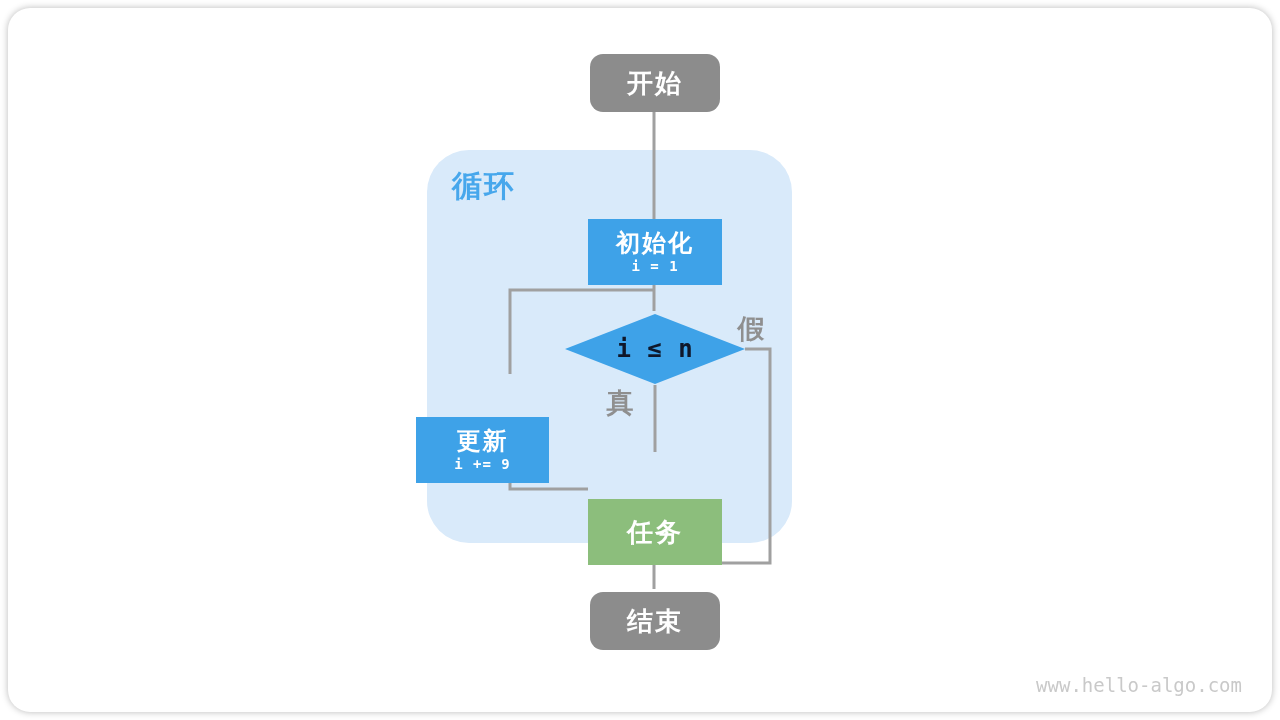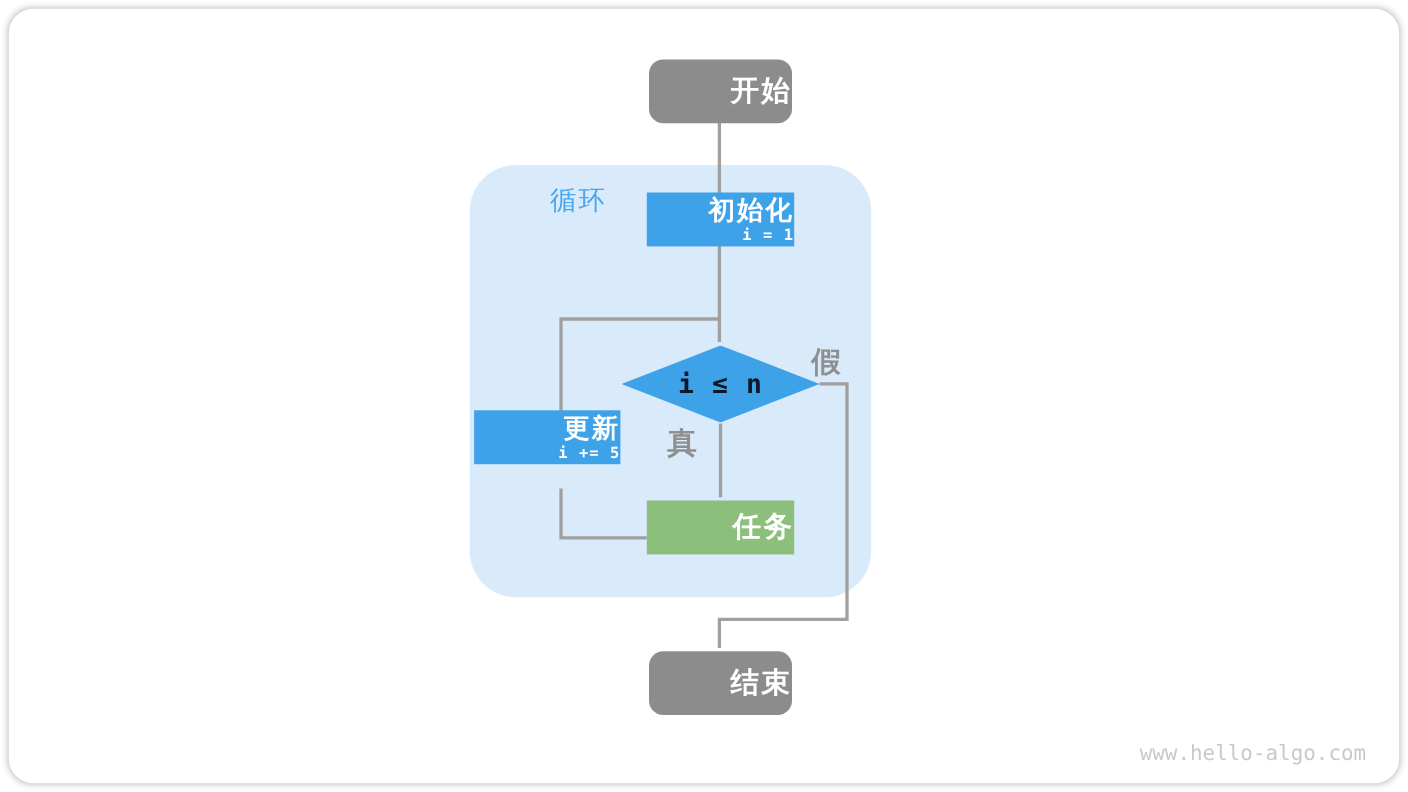--- a/index.html
+++ b/index.html
@@ -15,39 +15,39 @@
   }
   .stage{position:absolute;left:-8px;top:-8px;width:1280px;height:720px;}
   .panel{
     position:absolute;left:427px;top:150px;width:365px;height:393px;
     background:var(--panel-blue,#D9EAFA);
     border-radius:42px;
   }
   .panel-label{
     position:absolute;left:452px;top:166px;
     color:var(--label-blue,#47A7EC);
-    font-size:24px;font-weight:normal;letter-spacing:2px;margin-left:48px;
+    font-size:30px;font-weight:bold;letter-spacing:2px;
   }
   svg.wires{position:absolute;left:0;top:0;width:1280px;height:720px;}
   svg.wires path{stroke:var(--line-gray,#A0A0A0);stroke-width:3;fill:none;}
   .arrowhead{fill:var(--line-gray,#A0A0A0);}
   .node{
     position:absolute;display:flex;flex-direction:column;
-    align-items:flex-end;justify-content:center;
+    align-items:center;justify-content:center;
     color:#ffffff;font-weight:bold;text-align:center;line-height:1.25;
   }
   .terminal{
     width:130px;height:58px;border-radius:13px;
     background:var(--node-gray,#8C8C8C);font-size:26px;letter-spacing:2px;
   }
   .node-start{left:590px;top:54px;}
   .node-end{left:590px;top:592px;}
-  .process{width:134px;height:49px;background:var(--node-blue,#3EA2E8);}
+  .process{width:134px;height:66px;background:var(--node-blue,#3EA2E8);margin-top:44px;}
   .node-init{left:588px;top:175px;}
-  .node-update{left:431px;top:373px;width:133px;}
+  .node-update{left:416px;top:373px;width:133px;}
   .node-task{left:588px;top:455px;background:var(--node-green,#8CBE7C);font-size:26px;letter-spacing:2px;}
   .cn-line{font-size:24px;letter-spacing:2px;}
   .code-line{font-family:"DejaVu Sans Mono", monospace;font-size:14px;font-weight:bold;letter-spacing:1px;}
   .diamond{
     position:absolute;left:565px;top:314px;width:180px;height:70px;
     background:var(--node-blue,#3EA2E8);
     clip-path:polygon(50% 0,100% 50%,50% 100%,0 50%);
     display:flex;align-items:center;justify-content:center;
     color:#0f172a;font-family:"DejaVu Sans Mono", monospace;
     font-size:24px;font-weight:bold;letter-spacing:1px;
@@ -97,21 +97,21 @@
 
     <div class="diamond">
       <span>i ≤ n</span>
     </div>
 
     <div class="edge-label label-false">假</div>
     <div class="edge-label label-true">真</div>
 
     <div class="node process node-update">
       <span class="cn-line">更新</span>
-      <span class="code-line">i += 5</span>
+      <span class="code-line">i += 9</span>
     </div>
 
     <div class="node process node-task">
       <span>任务</span>
     </div>
 
     <div class="node terminal node-end">
       <span>结束</span>
     </div>
 

